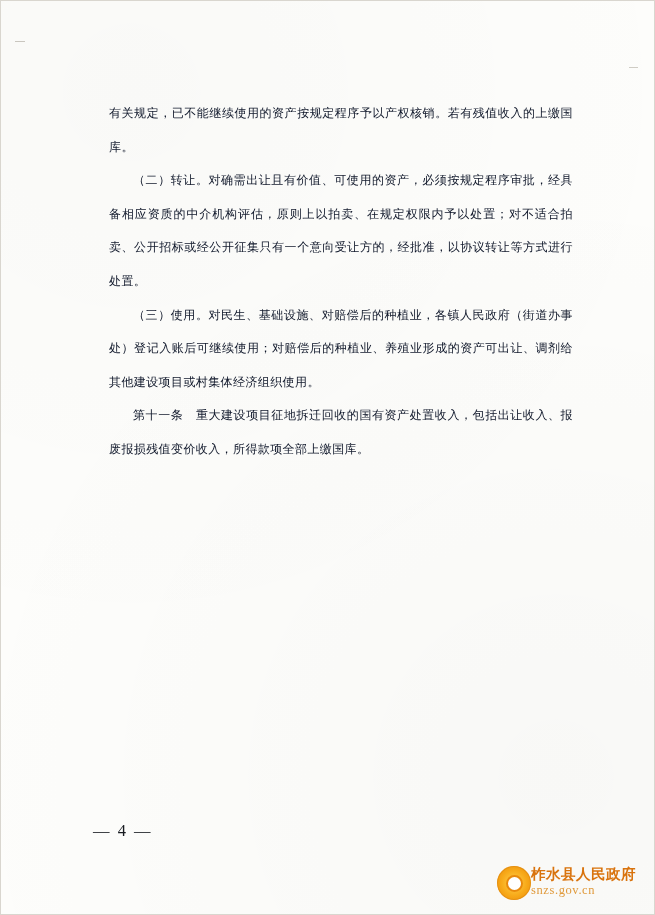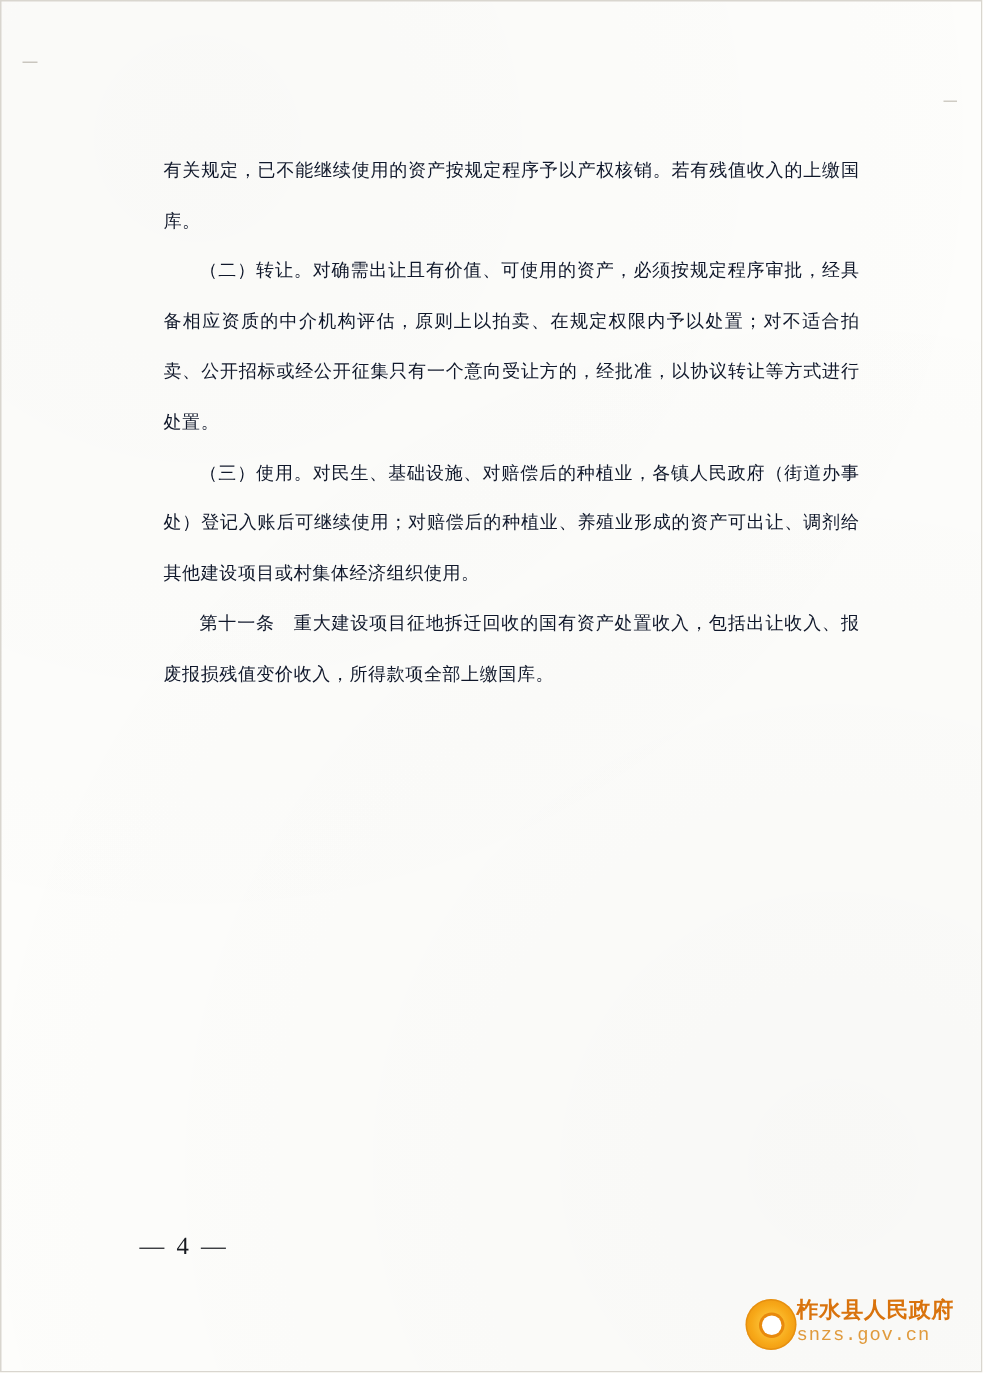--- a/index.html
+++ b/index.html
@@ -125,21 +125,21 @@
     line-height: 1.15;
   }
   #wm-title {
     font-family: "Liberation Sans", "DejaVu Sans", sans-serif;
     font-size: 14.5px;
     color: #d9730d;
     letter-spacing: 0.5px;
     font-weight: 700;
   }
   #wm-url {
-    font-family: Liberation Mono, monospace;
+    font-family: Liberation Serif, serif;
     font-size: 12.5px;
     color: #e09a3c;
     letter-spacing: 0.6px;
   }
 </style>
 </head>
 <body>
 
 <div id="page">
 

